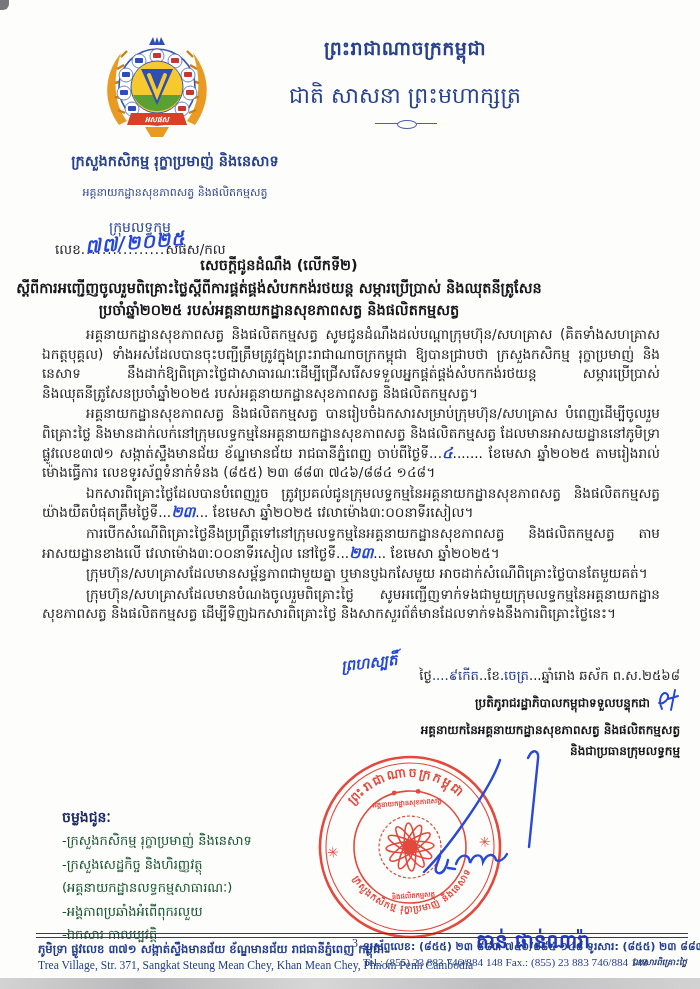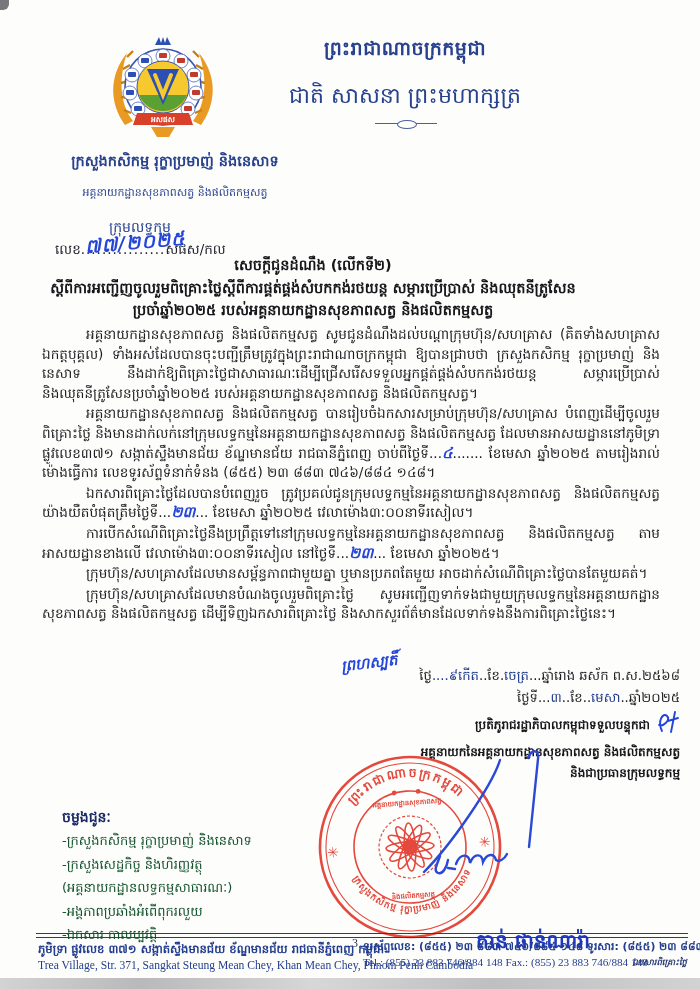--- a/index.html
+++ b/index.html
@@ -10,37 +10,37 @@
     color:#1c1c1e;
   }
   .abs{position:absolute;}
   .navy{color:#27418e;}
   .center{text-align:center;}
 
   
   .corner-mark{left:0;top:0;width:9px;height:10px;background:#4a4a52;opacity:.75;border-bottom-right-radius:6px;}
 
   
-  .logo-box{left:103px;top:33px;width:120px;height:112px;}
+  .logo-box{left:97px;top:33px;width:120px;height:112px;font-style:italic;}
   .kingdom{left:255px;top:36px;width:300px;font-size:19px;font-weight:bold;letter-spacing:.5px;}
   .motto{left:255px;top:82px;width:300px;font-size:22px;font-weight:normal;}
   .divider{left:375px;top:120px;width:62px;height:7px;}
   .divider .line{position:absolute;top:3px;left:0;right:0;border-top:1px solid #4a5fa0;}
   .divider .knot{position:absolute;top:0;left:22px;width:18px;height:7px;border:1px solid #4a5fa0;border-radius:50%;background:#fdfdfb;}
 
   .ministry{left:25px;top:152px;width:300px;font-size:14.5px;font-weight:bold;}
   .directorate{left:8px;top:185px;width:334px;font-size:11px;font-weight:normal;}
   .unit{left:25px;top:218px;width:230px;font-size:14px;font-weight:normal;}
   .refline{left:55px;top:241px;font-size:13.5px;color:#232330;white-space:nowrap;}
   .refline .dots{letter-spacing:1px;color:#232330;}
   .hand{color:#2546d8;font-style:italic;font-weight:bold;}
   .hand-ref{position:absolute;left:30px;top:-11px;font-size:19px;transform:rotate(-5deg);letter-spacing:1px;}
 
   
-  .title-block{left:0;top:254px;width:558px;font-weight:bold;color:#15151a;padding-left:34px;}
+  .title-block{left:0;top:254px;width:558px;font-weight:bold;color:#15151a;}
   .title-block div{line-height:22.5px;white-space:nowrap;font-size:14.5px;}
 
   
   .body-block{left:42px;top:325px;width:618px;font-size:13.6px;line-height:19.6px;text-align:justify;color:#1b1b20;}
   .body-block p{margin:0 0 1px 0;text-indent:44px;}
   .body-block .hand{font-size:15px;}
 
   
   .sign-block{left:295px;top:665px;width:385px;color:#1b1b20;}
   .sign-line{position:relative;text-align:right;font-size:13.2px;white-space:nowrap;line-height:22px;}
@@ -149,31 +149,28 @@
     <div>សេចក្តីជូនដំណឹង (លើកទី២)</div>
     <div>ស្តីពីការអញ្ជើញចូលរួមពិគ្រោះថ្លៃស្តីពីការផ្គត់ផ្គង់សំបកកង់រថយន្ត សម្ភារប្រើប្រាស់ និងឈុតនីត្រូសែន</div>
     <div>ប្រចាំឆ្នាំ២០២៥ របស់អគ្គនាយកដ្ឋានសុខភាពសត្វ និងផលិតកម្មសត្វ</div>
   </div>
 
   <div class="abs body-block">
     <p><span>អគ្គនាយកដ្ឋានសុខភាពសត្វ និងផលិតកម្មសត្វ សូមជូនដំណឹងដល់បណ្តាក្រុមហ៊ុន/សហគ្រាស (គិតទាំងសហគ្រាស ឯកត្តបុគ្គល) ទាំងអស់ដែលបានចុះបញ្ជីត្រឹមត្រូវក្នុងព្រះរាជាណាចក្រកម្ពុជា ឱ្យបានជ្រាបថា ក្រសួងកសិកម្ម រុក្ខាប្រមាញ់ និងនេសាទ នឹងដាក់ឱ្យពិគ្រោះថ្លៃជាសាធារណៈដើម្បីជ្រើសរើសទទួលអ្នកផ្គត់ផ្គង់សំបកកង់រថយន្ត សម្ភារប្រើប្រាស់ និងឈុតនីត្រូសែនប្រចាំឆ្នាំ២០២៥ របស់អគ្គនាយកដ្ឋានសុខភាពសត្វ និងផលិតកម្មសត្វ។</span></p>
     <p><span>អគ្គនាយកដ្ឋានសុខភាពសត្វ និងផលិតកម្មសត្វ បានរៀបចំឯកសារសម្រាប់ក្រុមហ៊ុន/សហគ្រាស បំពេញដើម្បីចូលរួមពិគ្រោះថ្លៃ និងមានដាក់លក់នៅក្រុមលទ្ធកម្មនៃអគ្គនាយកដ្ឋានសុខភាពសត្វ និងផលិតកម្មសត្វ ដែលមានអាសយដ្ឋាននៅភូមិទ្រា ផ្លូវលេខ៣៧១ សង្កាត់ស្ទឹងមានជ័យ ខ័ណ្ឌមានជ័យ រាជធានីភ្នំពេញ ចាប់ពីថ្ងៃទី...</span><span class="hand">៤</span><span>....... ខែមេសា ឆ្នាំ២០២៥ តាមរៀងរាល់ម៉ោងធ្វើការ លេខទូរស័ព្ទទំនាក់ទំនង (៨៥៥) ២៣ ៨៨៣ ៧៤៦/៨៨៤ ១៤៨។</span></p>
     <p><span>ឯកសារពិគ្រោះថ្លៃដែលបានបំពេញរួច ត្រូវប្រគល់ជូនក្រុមលទ្ធកម្មនៃអគ្គនាយកដ្ឋានសុខភាពសត្វ និងផលិតកម្មសត្វ យ៉ាងយឺតបំផុតត្រឹមថ្ងៃទី...</span><span class="hand">២៣</span><span>... ខែមេសា ឆ្នាំ២០២៥ វេលាម៉ោង៣:០០នាទីរសៀល។</span></p>
     <p><span>ការបើកសំណើពិគ្រោះថ្លៃនឹងប្រព្រឹត្តទៅនៅក្រុមលទ្ធកម្មនៃអគ្គនាយកដ្ឋានសុខភាពសត្វ និងផលិតកម្មសត្វ តាមអាសយដ្ឋានខាងលើ វេលាម៉ោង៣:០០នាទីរសៀល នៅថ្ងៃទី...</span><span class="hand">២៣</span><span>... ខែមេសា ឆ្នាំ២០២៥។</span></p>
-    <p><span>ក្រុមហ៊ុន/សហគ្រាសដែលមានសម្ព័ន្ធភាពជាមួយគ្នា ឬមានប្រភពតែមួយ អាចដាក់សំណើពិគ្រោះថ្លៃបានតែមួយគត់។</span></p>
+    <p><span>ក្រុមហ៊ុន/សហគ្រាសដែលមានសម្ព័ន្ធភាពជាមួយគ្នា ឬមានប្ញឯកសែមួយ អាចដាក់សំណើពិគ្រោះថ្លៃបានតែមួយគត់។</span></p>
     <p><span>ក្រុមហ៊ុន/សហគ្រាសដែលមានបំណងចូលរួមពិគ្រោះថ្លៃ សូមអញ្ជើញទាក់ទងជាមួយក្រុមលទ្ធកម្មនៃអគ្គនាយកដ្ឋានសុខភាពសត្វ និងផលិតកម្មសត្វ ដើម្បីទិញឯកសារពិគ្រោះថ្លៃ និងសាកសួរព័ត៌មានដែលទាក់ទងនឹងការពិគ្រោះថ្លៃនេះ។</span></p>
   </div>
 
   <div class="abs sign-block">
     <div class="sign-line">
       <span>ថ្ងៃ</span><span class="fill">....</span><span class="fill">៩កើត</span><span>..ខែ.</span><span class="fill">ចេត្រ</span><span>...ឆ្នាំរោង ឆស័ក ព.ស.២៥៦៨</span>
       <span class="hand hand-weekday">ព្រហស្បតិ៍</span>
-    </div>
-    <div class="sign-line">
-      <span>ថ្ងៃទី...</span><span class="fill">៣</span><span>..ខែ..</span><span class="fill">មេសា</span><span>..ឆ្នាំ២០២៥</span>
     </div>
     <div class="sign-bold">
       <span>ប្រតិភូរាជរដ្ឋាភិបាលកម្ពុជាទទួលបន្ទុកជា</span><span class="initials-svg"><svg width="26" height="26" viewBox="0 0 26 26">
             <path d="M8,22 C3,12 9,3 13,7 C17,11 9,18 5,16" stroke="#2546d8" stroke-width="1.9" fill="none" stroke-linecap="round"></path>
             <path d="M17,23 L21,3 M14,12 L24,9" stroke="#2546d8" stroke-width="1.9" fill="none" stroke-linecap="round"></path>
           </svg></span>
     </div>
     <div class="sign-bold">អគ្គនាយកនៃអគ្គនាយកដ្ឋានសុខភាពសត្វ និងផលិតកម្មសត្វ</div>
     <div class="sign-bold">និងជាប្រធានក្រុមលទ្ធកម្ម</div>
   </div>

